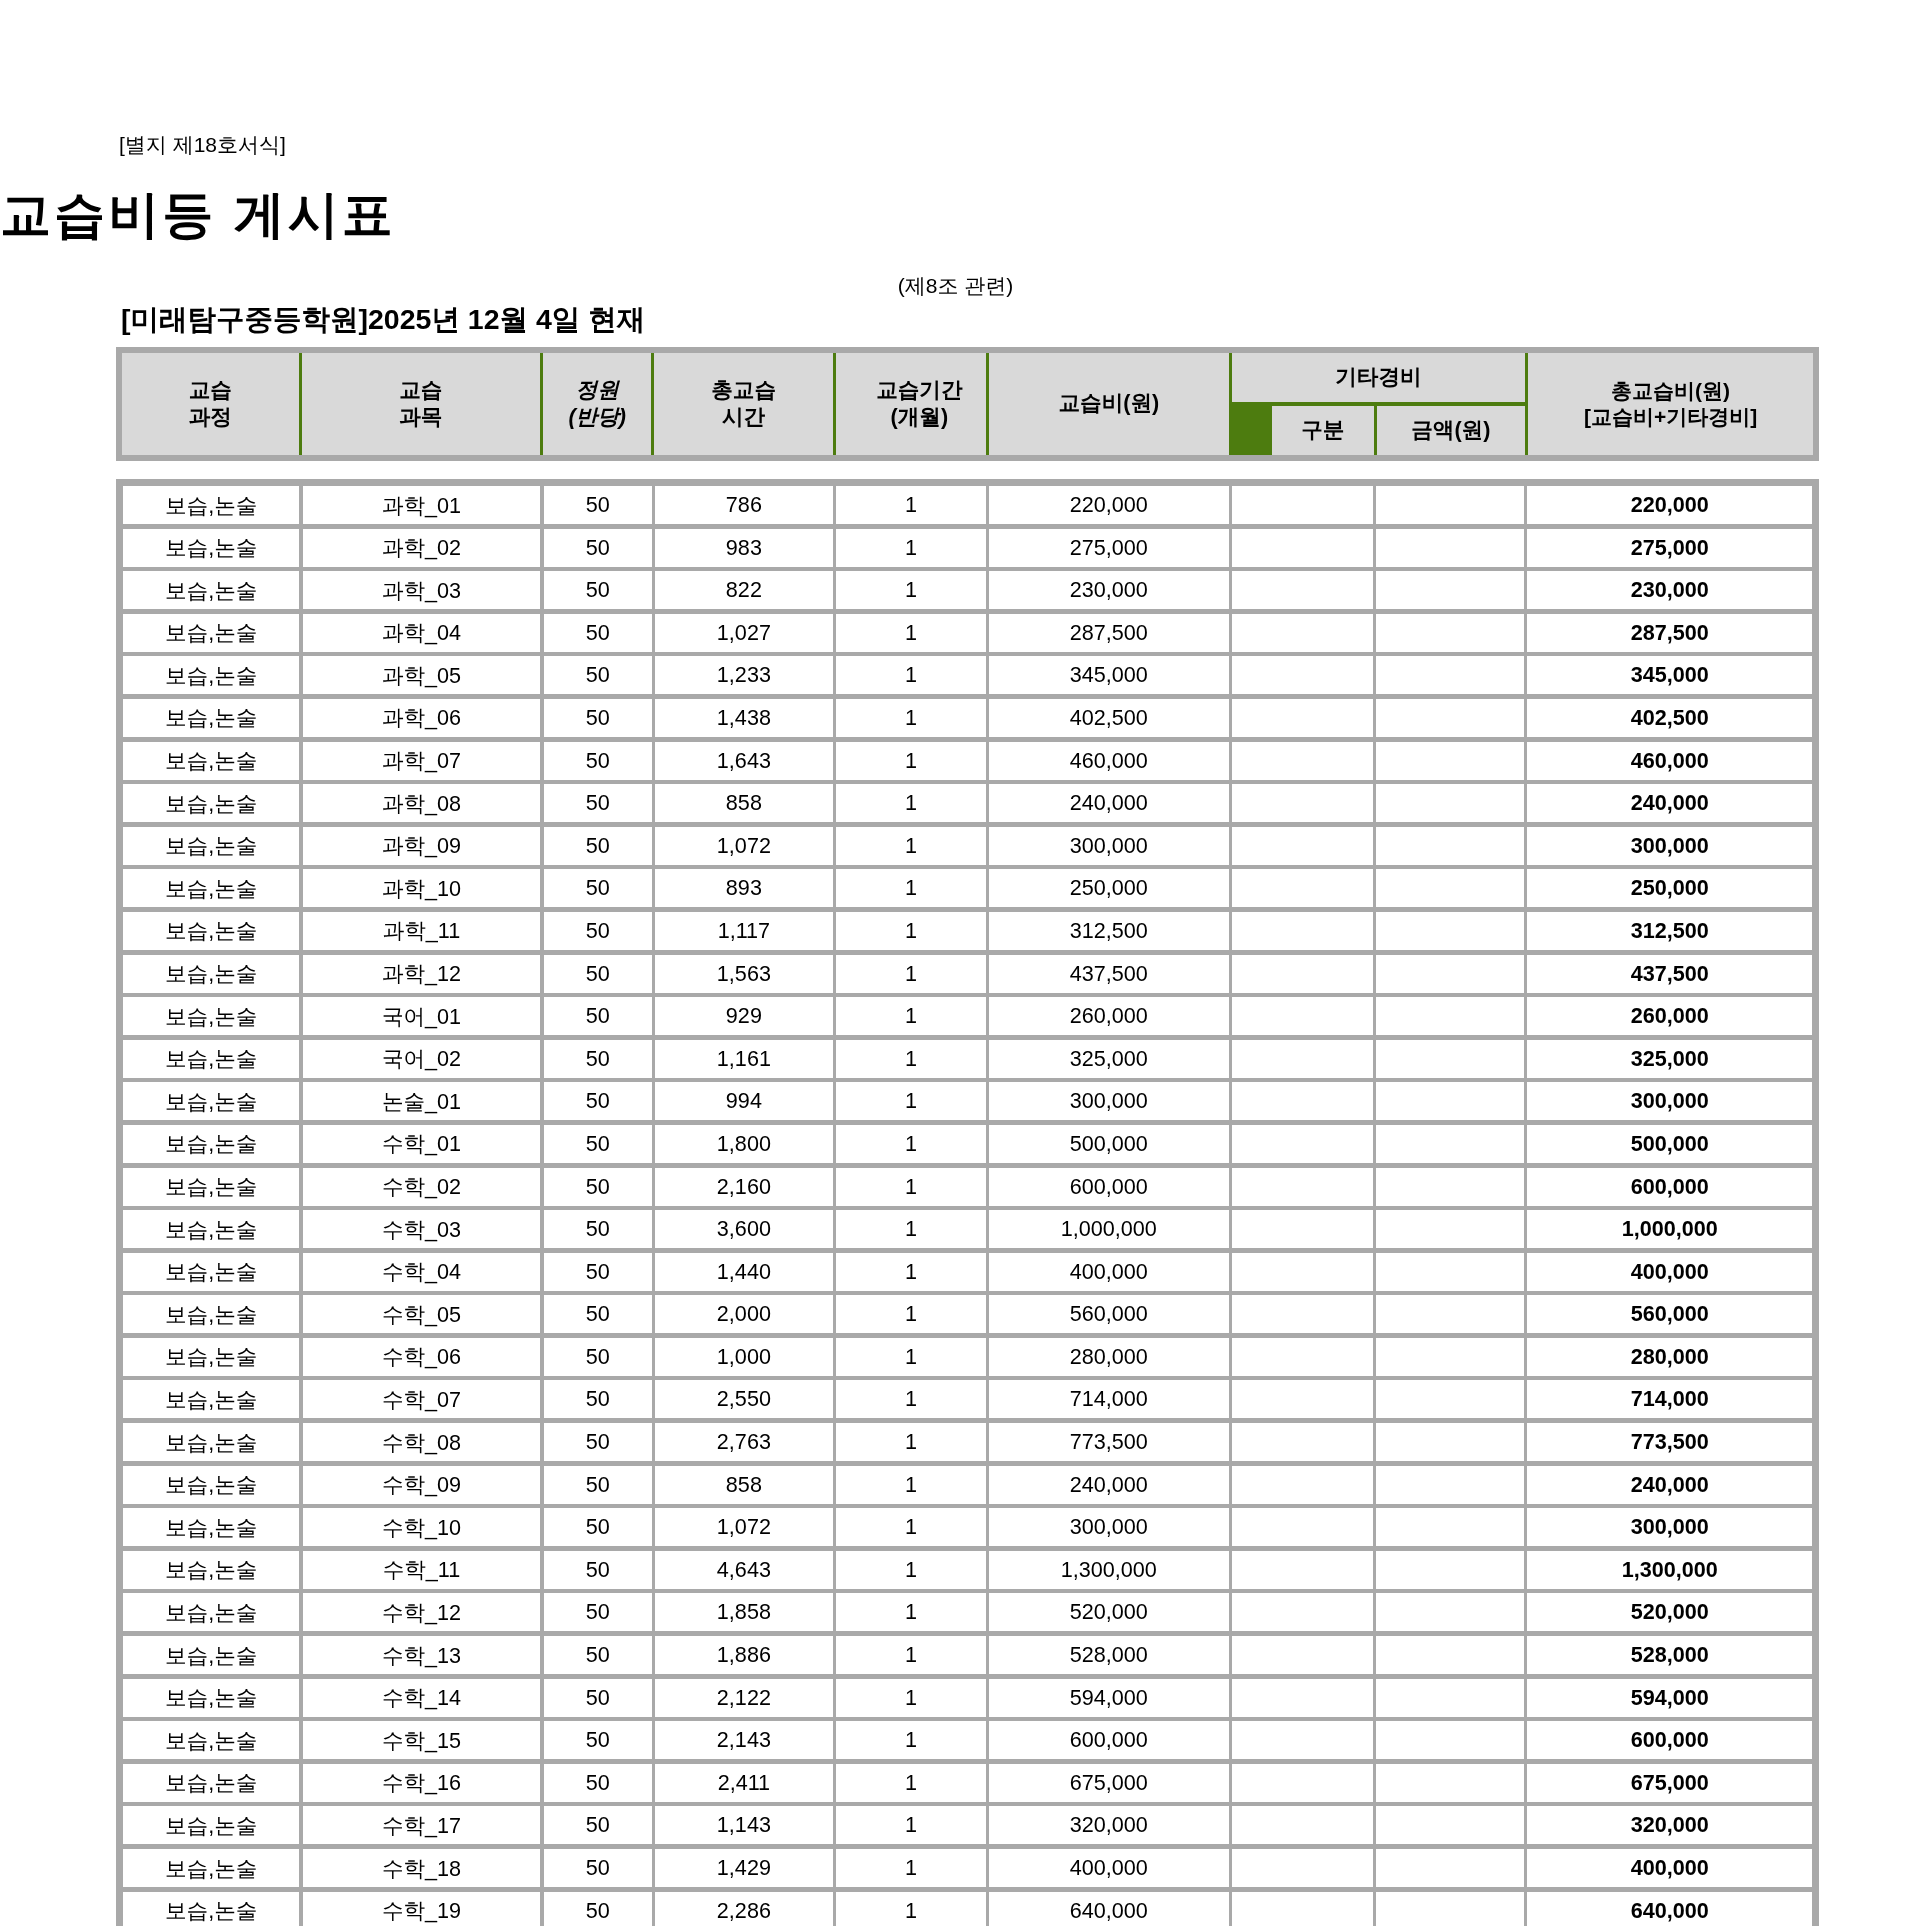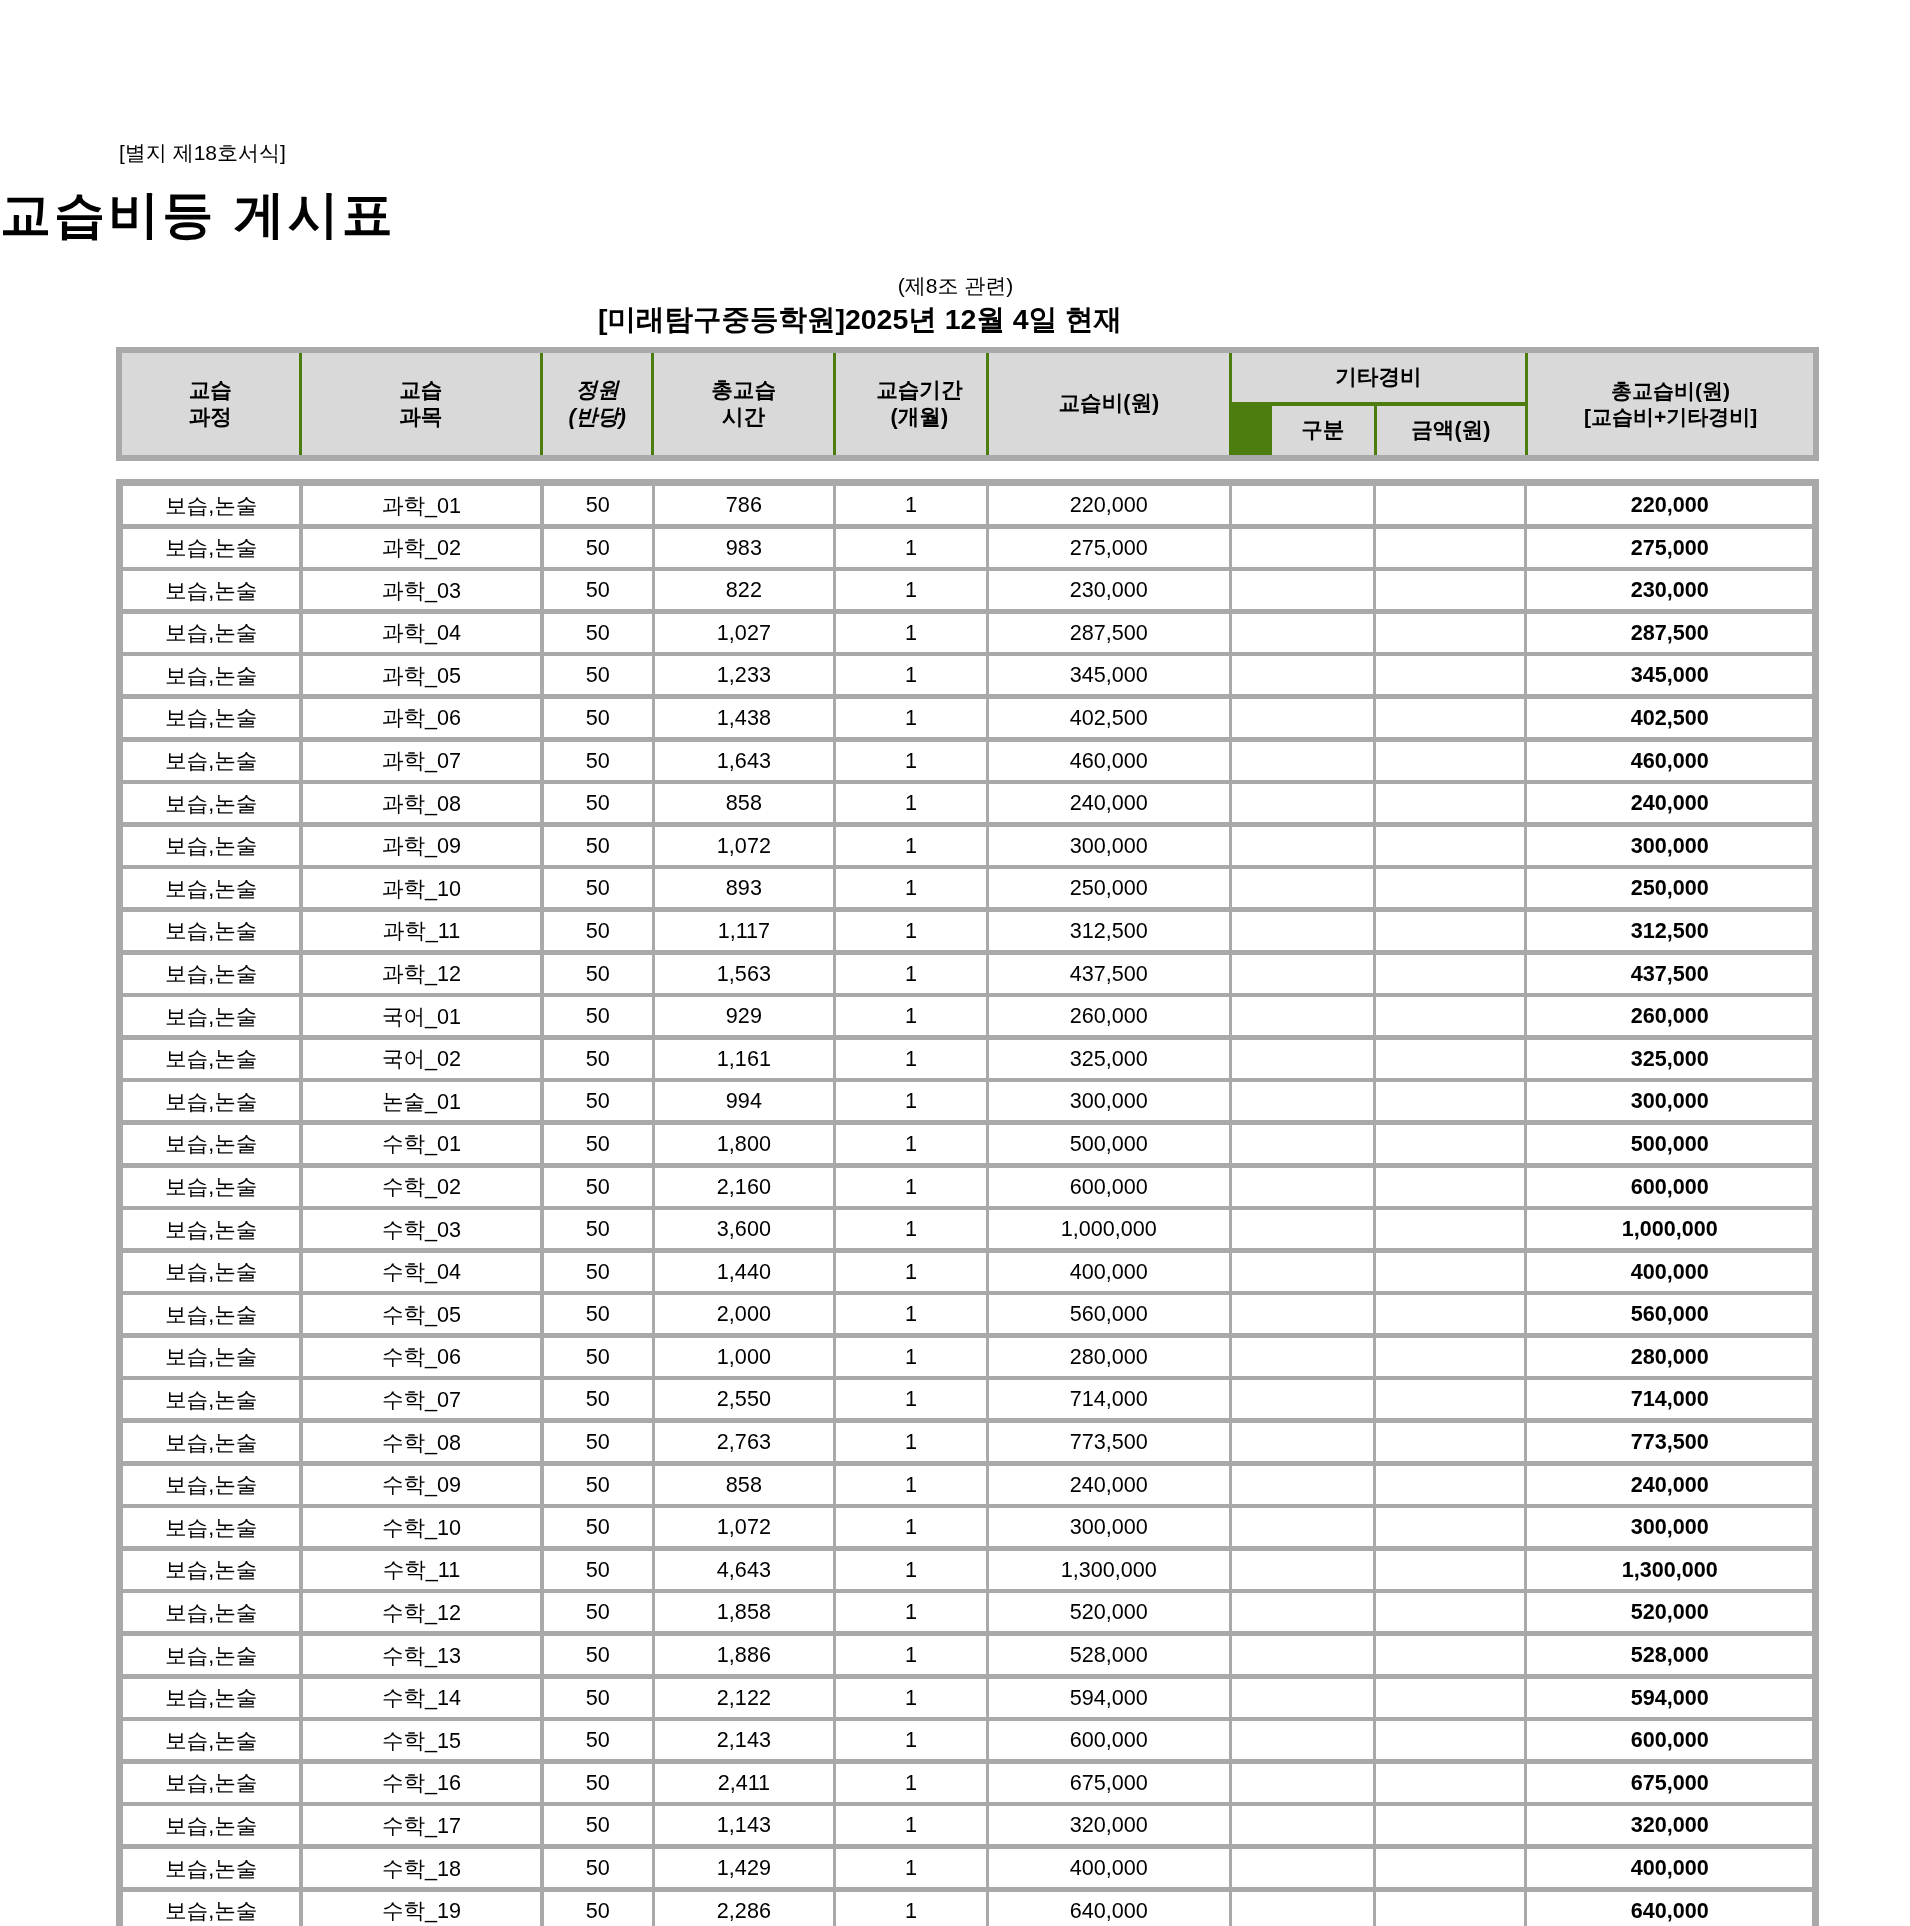--- a/index.html
+++ b/index.html
@@ -1,26 +1,26 @@
 <!DOCTYPE html>
 <html style="font-size:6.2px"><head>
 <meta charset="utf-8">
 <style>
   html,body{margin:0;padding:0;}
   body{
     width:1911px;height:2702px;background:#ffffff;position:relative;
     font-family:"Liberation Sans","DejaVu Sans",sans-serif;color:#000;
     overflow:hidden;
   }
-  .form-code{position:absolute;left:119px;top:131px;font-size:21px;margin-top:8px;}
+  .form-code{position:absolute;left:119px;top:131px;font-size:21px;}
   .doc-title{position:absolute;left:0;width:100%;top:181px;text-align:left;
     font-size:51px;font-weight:800;letter-spacing:3.1px;}
   .doc-subtitle{position:absolute;left:0;width:100%;top:272px;text-align:center;font-size:21px;}
   .meta-row{position:absolute;left:121px;right:312px;top:301px;display:flex;
-    justify-content:center;align-items:baseline;}
+    justify-content:flex-start;align-items:baseline;}
   .academy-name{font-size:28.5px;font-weight:800;}
   .as-of-date{font-size:28.5px;font-weight:800;}
 
   
   .head-table{
     position:absolute;left:116px;top:347px;width:1703px;box-sizing:border-box;
     border:6.2px solid #a9a9a9;background:#a9a9a9;
   }
   .head-grid{
     display:grid;width:100%;

